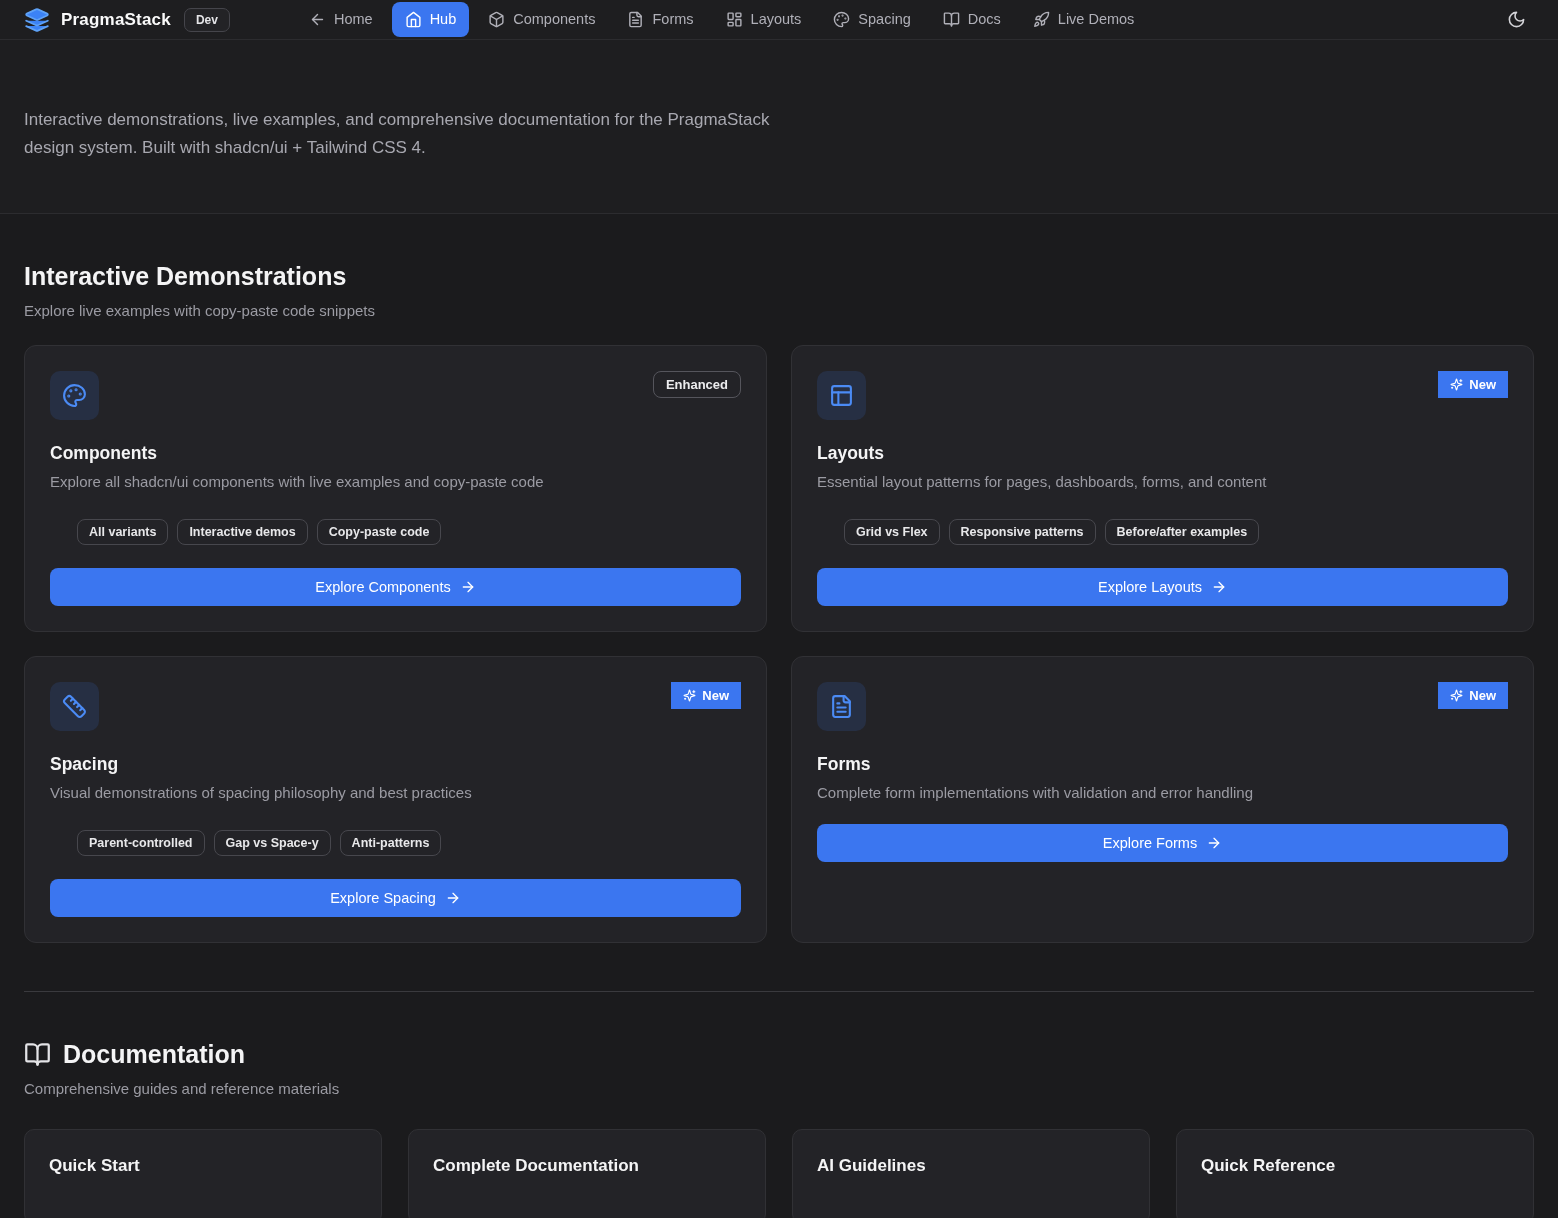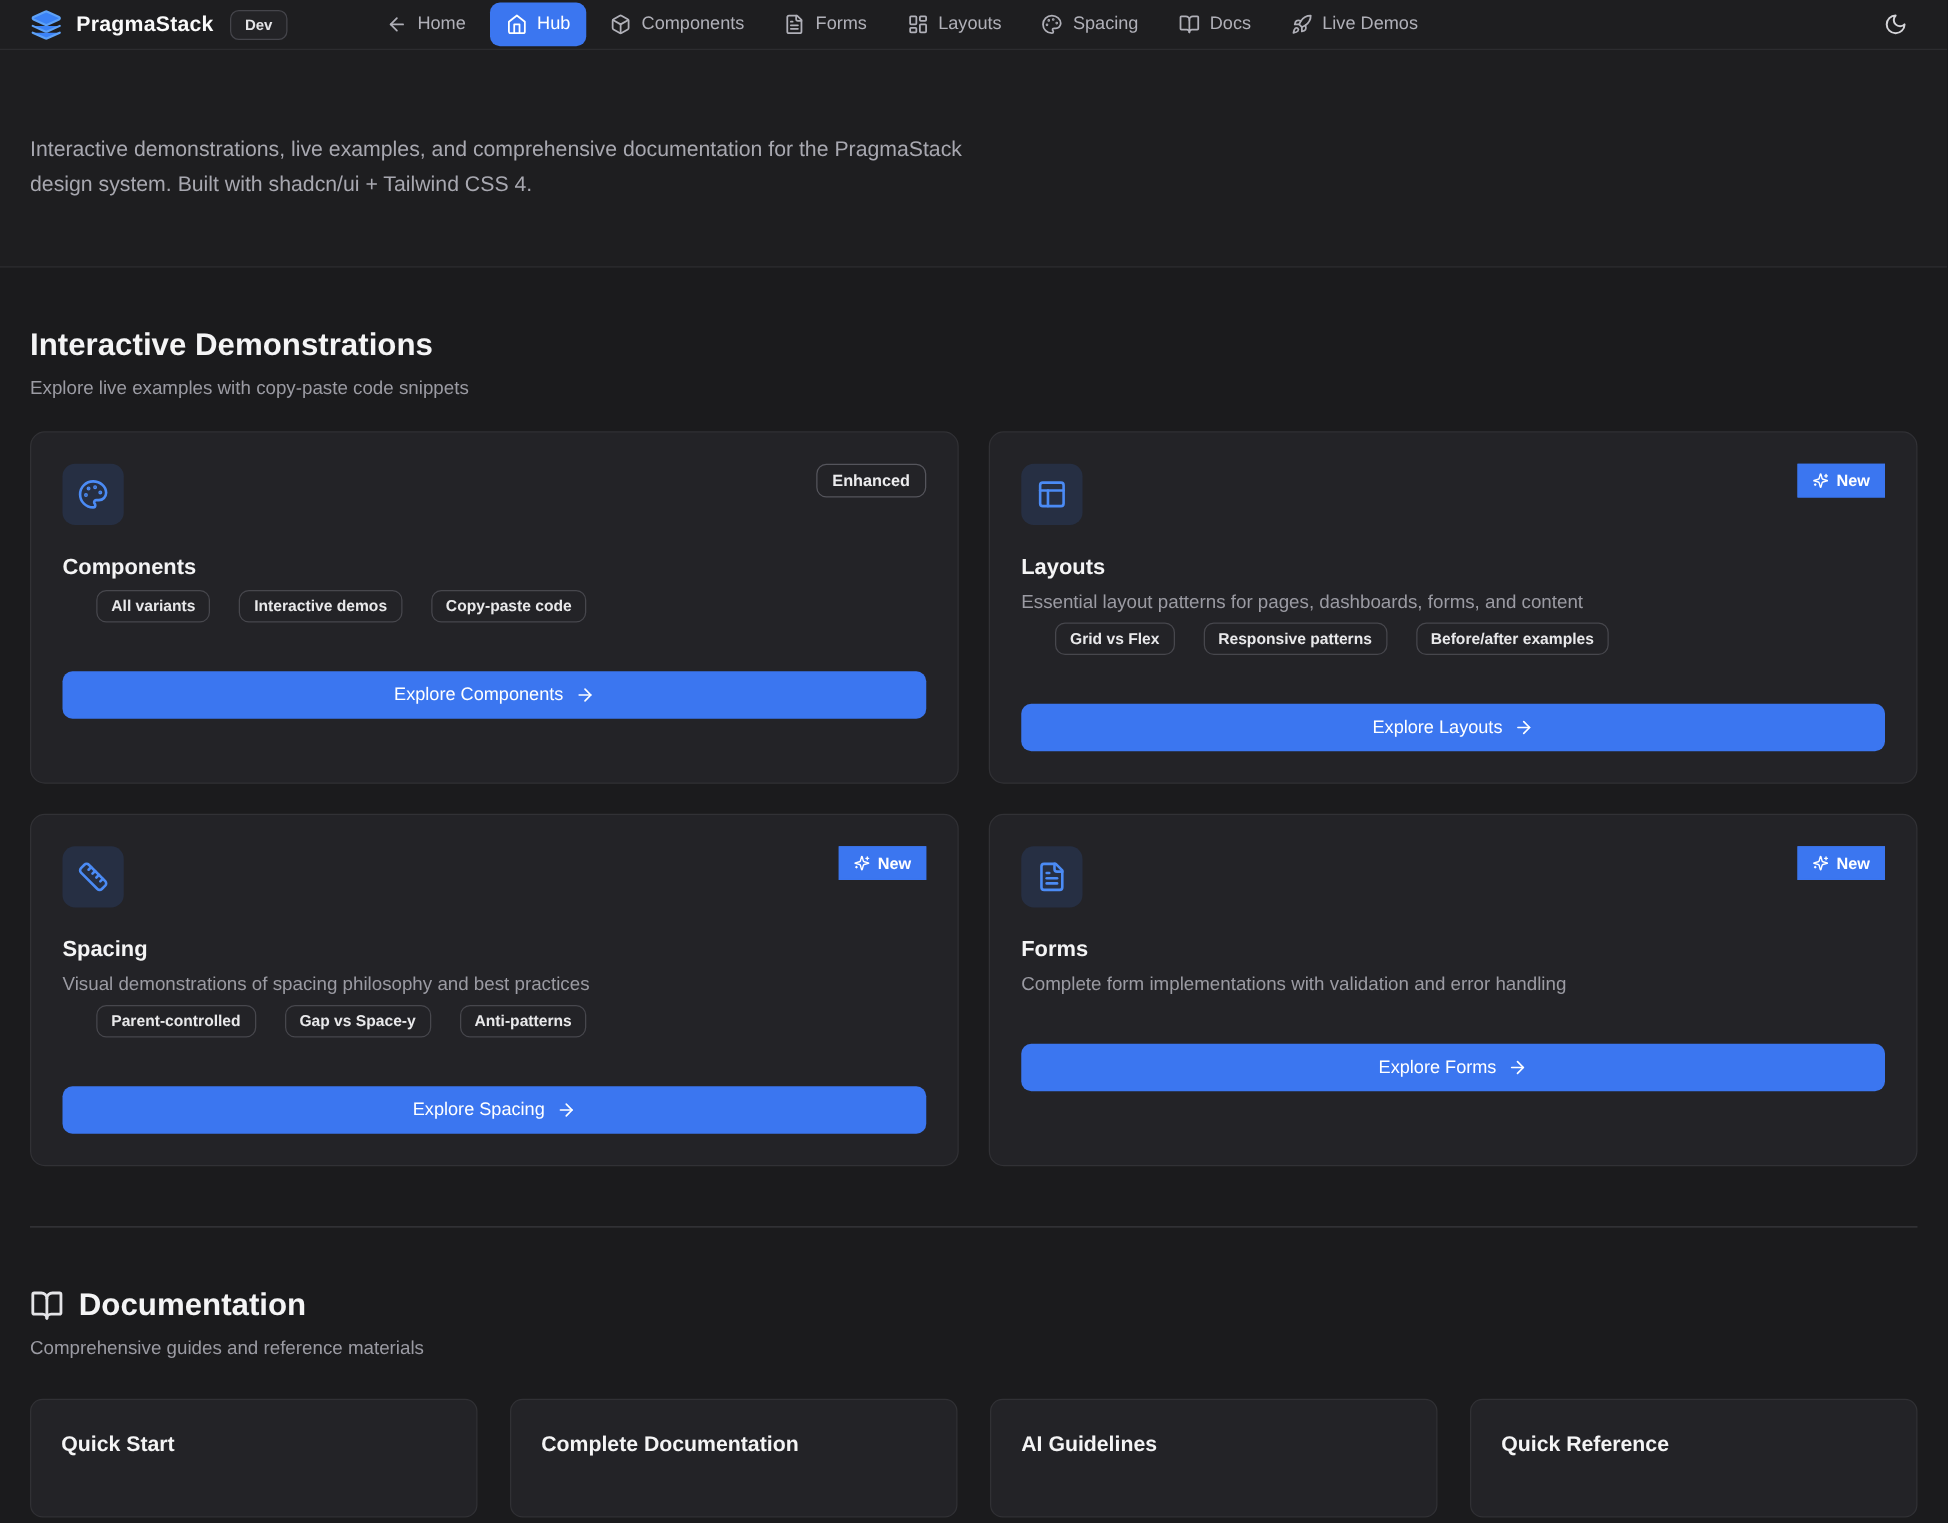--- a/index.html
+++ b/index.html
@@ -84,28 +84,28 @@
     border: 1px solid #55555c; border-radius: 8px;
     padding: 5px 12px; background: transparent;
   }
   .badge-primary {
     font-size: 13px; font-weight: 700; color: #ffffff;
     background: #3b76f0; border: 1px solid #3b76f0; border-radius: 0;
     padding: 5px 11px; display: flex; align-items: center; gap: 6px;
   }
   .card-title { margin-top: 23px; font-size: 17.5px; font-weight: 700; color: #f4f4f5; }
   .card-desc { margin-top: 9px; font-size: 15px; color: #9b9ba3; }
-  .tag-row { margin-top: 8px; display: flex; gap: 23px; padding-left: 27px; }
+  .tag-row { margin-top: 29px; display: flex; gap: 9px; padding-left: 27px; }
   .tag {
     font-size: 12.5px; font-weight: 700; color: #e8e8ea;
     border: 1px solid #47474d; border-radius: 8px;
     padding: 5px 11px; background: transparent;
   }
   .cta-btn {
-    margin-top: 39px; width: 100%; height: 38px;
+    margin-top: 23px; width: 100%; height: 38px;
     background: #3b76f0; color: #ffffff;
     border: none; border-radius: 8px; cursor: pointer;
     font-family: "Liberation Sans", sans-serif;
     font-size: 14.5px; font-weight: 500;
     display: flex; align-items: center; justify-content: center; gap: 9px;
   }
   .cta-btn svg { stroke: #ffffff; }
 
   .divider { border: none; border-top: 1px solid #3a3a3e; margin: 48px 0; }
 
@@ -254,20 +254,21 @@
               <circle cx="13.5" cy="6.5" r=".5" fill="#4b8bf5"></circle>
               <circle cx="17.5" cy="10.5" r=".5" fill="#4b8bf5"></circle>
               <circle cx="8.5" cy="7.5" r=".5" fill="#4b8bf5"></circle>
               <circle cx="6.5" cy="12.5" r=".5" fill="#4b8bf5"></circle>
               <path d="M12 2C6.5 2 2 6.5 2 12s4.5 10 10 10c.926 0 1.648-.746 1.648-1.688 0-.437-.18-.835-.437-1.125-.29-.289-.438-.652-.438-1.125a1.64 1.64 0 0 1 1.668-1.668h1.996c3.051 0 5.555-2.503 5.555-5.554C21.965 6.012 17.461 2 12 2z"></path>
             </svg>
         </div>
         <span class="badge-outline">Enhanced</span>
       </div>
       <h3 class="card-title">Components</h3>
+      <p class="card-desc">Explore all shadcn/ui components with live examples and copy-paste code</p>
       <div class="tag-row">
         <span class="tag">All variants</span>
         <span class="tag">Interactive demos</span>
         <span class="tag">Copy-paste code</span>
       </div>
       <button class="cta-btn">
         <span>Explore Components</span>
         <span>
           <svg width="16" height="16" viewBox="0 0 24 24" fill="none" stroke-width="2" stroke-linecap="round" stroke-linejoin="round">
               <path d="M5 12h14"></path>

